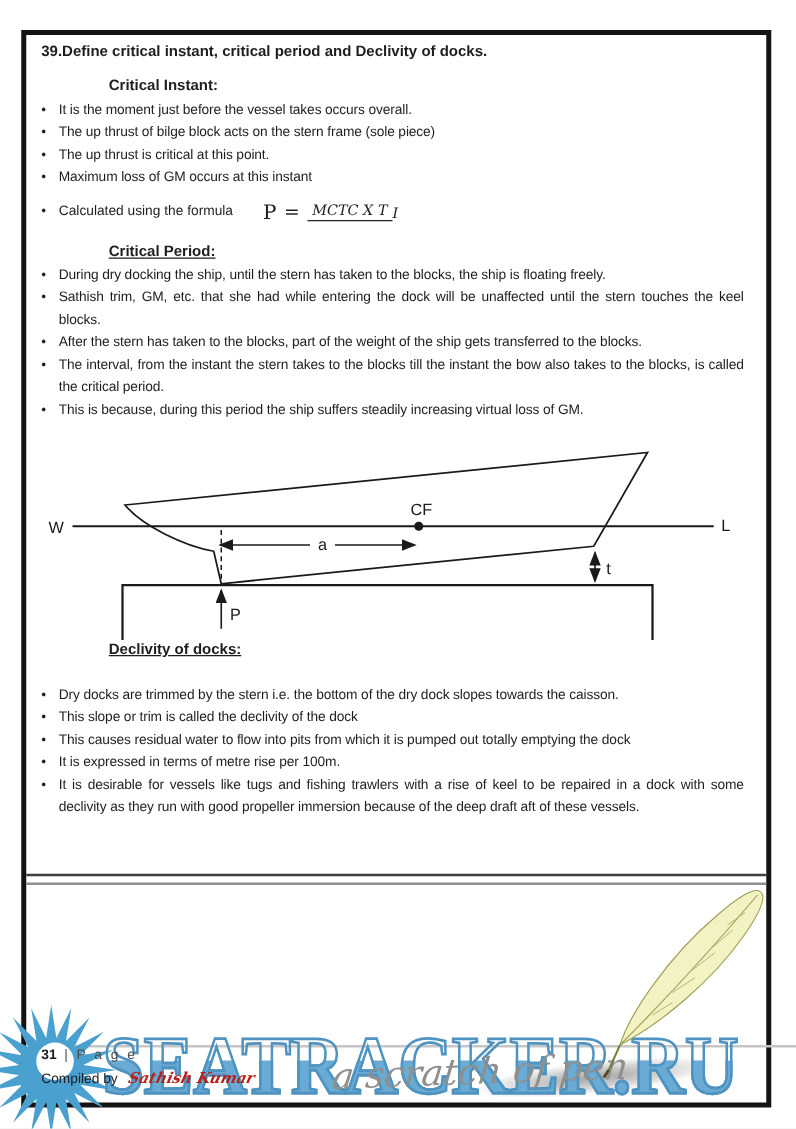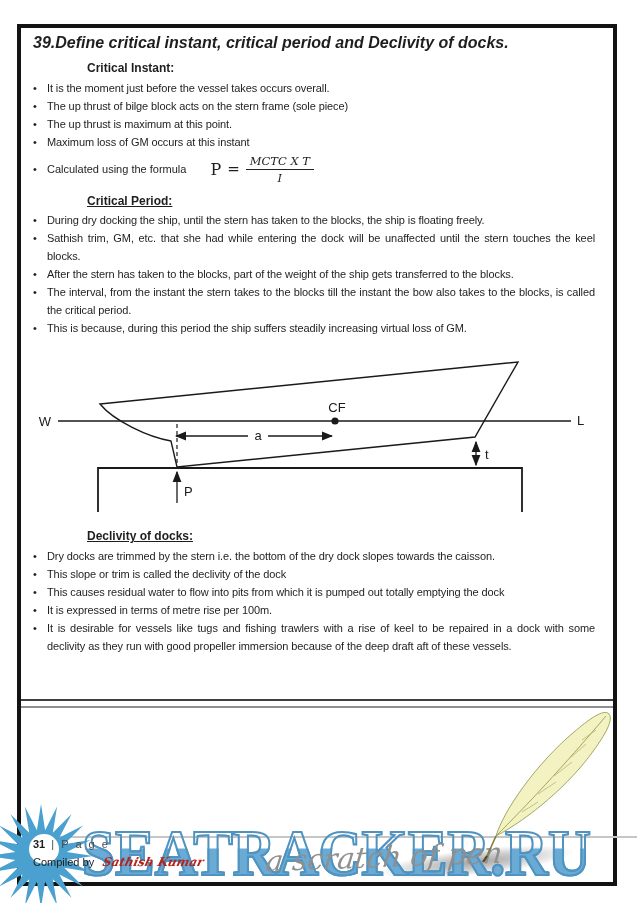--- a/index.html
+++ b/index.html
@@ -1,33 +1,33 @@
 <!DOCTYPE html>
 <html><head>
 <meta charset="utf-8">
 <style>
   html,body{margin:0;padding:0;background:#e8e8e8;}
   .page{position:relative;width:637px;height:903px;background:#ffffff;overflow:hidden;
         font-family:"Liberation Sans",sans-serif;color:#1e1e1e;margin:0 auto;}
   .border-box{position:absolute;left:17px;top:24px;width:600px;height:862px;
               border:4px solid #131313;box-sizing:border-box;z-index:0;}
-  .title{position:absolute;left:33px;top:34px;font-size:16px;font-weight:bold;z-index:1;font-style:italic;}
+  .title{position:absolute;left:33px;top:34px;font-size:12px;font-weight:bold;z-index:1;}
   .sec-head{position:absolute;left:47px;font-size:12px;font-weight:bold;z-index:1;margin-left:40px;}
   .sec-head.u{text-decoration:underline;}
   .blist{position:absolute;left:33px;width:562px;z-index:1;}
   .b{display:flex;align-items:flex-start;}
   .b .d{width:14px;flex:none;font-size:11px;line-height:18px;}
   .b .t{flex:1;font-size:11px;line-height:18px;text-align:justify;letter-spacing:-0.1px;}
   .formula-row{display:flex;align-items:center;height:36px;}
   .formula-row .d{width:14px;flex:none;font-size:11px;}
   .formula-row .lbl{font-size:11px;margin-right:24px;}
   .math{display:flex;align-items:center;font-family:"DejaVu Serif",serif;}
   .math .lhs{font-size:16px;margin-right:6px;}
   .math .eq{font-size:15px;margin-right:6px;}
-  .frac{display:inline-flex;flex-direction:column;align-items:center;font-style:italic;font-size:11.5px;}
+  .frac{display:inline-flex;flex-direction:row;align-items:center;font-style:italic;font-size:11.5px;}
   .frac .num{padding:0 4px 1px 4px;border-bottom:1px solid #222;}
   .frac .den{padding-top:1px;}
   .dline1{position:absolute;left:21px;top:699px;width:592px;height:2px;background:#3f3f3f;z-index:1;}
   .dline2{position:absolute;left:21px;top:706px;width:592px;height:2px;background:#8f8f8f;z-index:1;}
   .footer-rule{position:absolute;left:28px;top:836px;width:609px;height:2px;background:#c6c6c6;z-index:1;}
   .sun{position:absolute;left:-18px;top:799px;z-index:2;}
   .swoosh{position:absolute;left:378px;top:849px;width:196px;height:26px;z-index:2;
           background:radial-gradient(closest-side,#8f8f8f 0%,rgba(150,150,150,0.55) 55%,rgba(150,150,150,0) 100%);
           transform:rotate(-6deg);opacity:.8;border-radius:50%;}
   .wm{position:absolute;left:82px;top:820px;z-index:3;font-family:"Liberation Serif",serif;
@@ -64,21 +64,21 @@
     <div class="b">
         <span class="d">•</span>
         <span class="t">It is the moment just before the vessel takes occurs overall.</span>
       </div>
     <div class="b">
         <span class="d">•</span>
         <span class="t">The up thrust of bilge block acts on the stern frame (sole piece)</span>
       </div>
     <div class="b">
         <span class="d">•</span>
-        <span class="t">The up thrust is maximum at this point.</span>
+        <span class="t">The up thrust is critical at this point.</span>
       </div>
     <div class="b">
         <span class="d">•</span>
         <span class="t">Maximum loss of GM occurs at this instant</span>
       </div>
     <div class="formula-row">
       <span class="d">•</span>
       <span class="lbl">Calculated using the formula</span>
       <span class="math">
         <span class="lhs">P</span>
@@ -139,21 +139,21 @@
 
     <path d="M 98,512 L 98,468 L 522,468 L 522,512" fill="none" stroke="#1a1a1a" stroke-width="1.8"></path>
 
     <line x1="476" y1="442" x2="476" y2="465" stroke="#1a1a1a" stroke-width="1.3" marker-start="url(#ah)" marker-end="url(#ah)"></line>
     <text x="485" y="459" font-size="13">t</text>
 
     <line x1="177" y1="503" x2="177" y2="472" stroke="#1a1a1a" stroke-width="1.3" marker-end="url(#ah)"></line>
     <text x="184" y="496" font-size="13">P</text>
   </svg>
 
-  <div class="sec-head u" style="top:529px">Declivity of docks:</div>
+  <div class="sec-head u" style="top:512px">Declivity of docks:</div>
   <div class="blist" style="top:547px">
     <div class="b">
         <span class="d">•</span>
         <span class="t">Dry docks are trimmed by the stern i.e. the bottom of the dry dock slopes towards the caisson.</span>
       </div>
     <div class="b">
         <span class="d">•</span>
         <span class="t">This slope or trim is called the declivity of the dock</span>
       </div>
     <div class="b">

